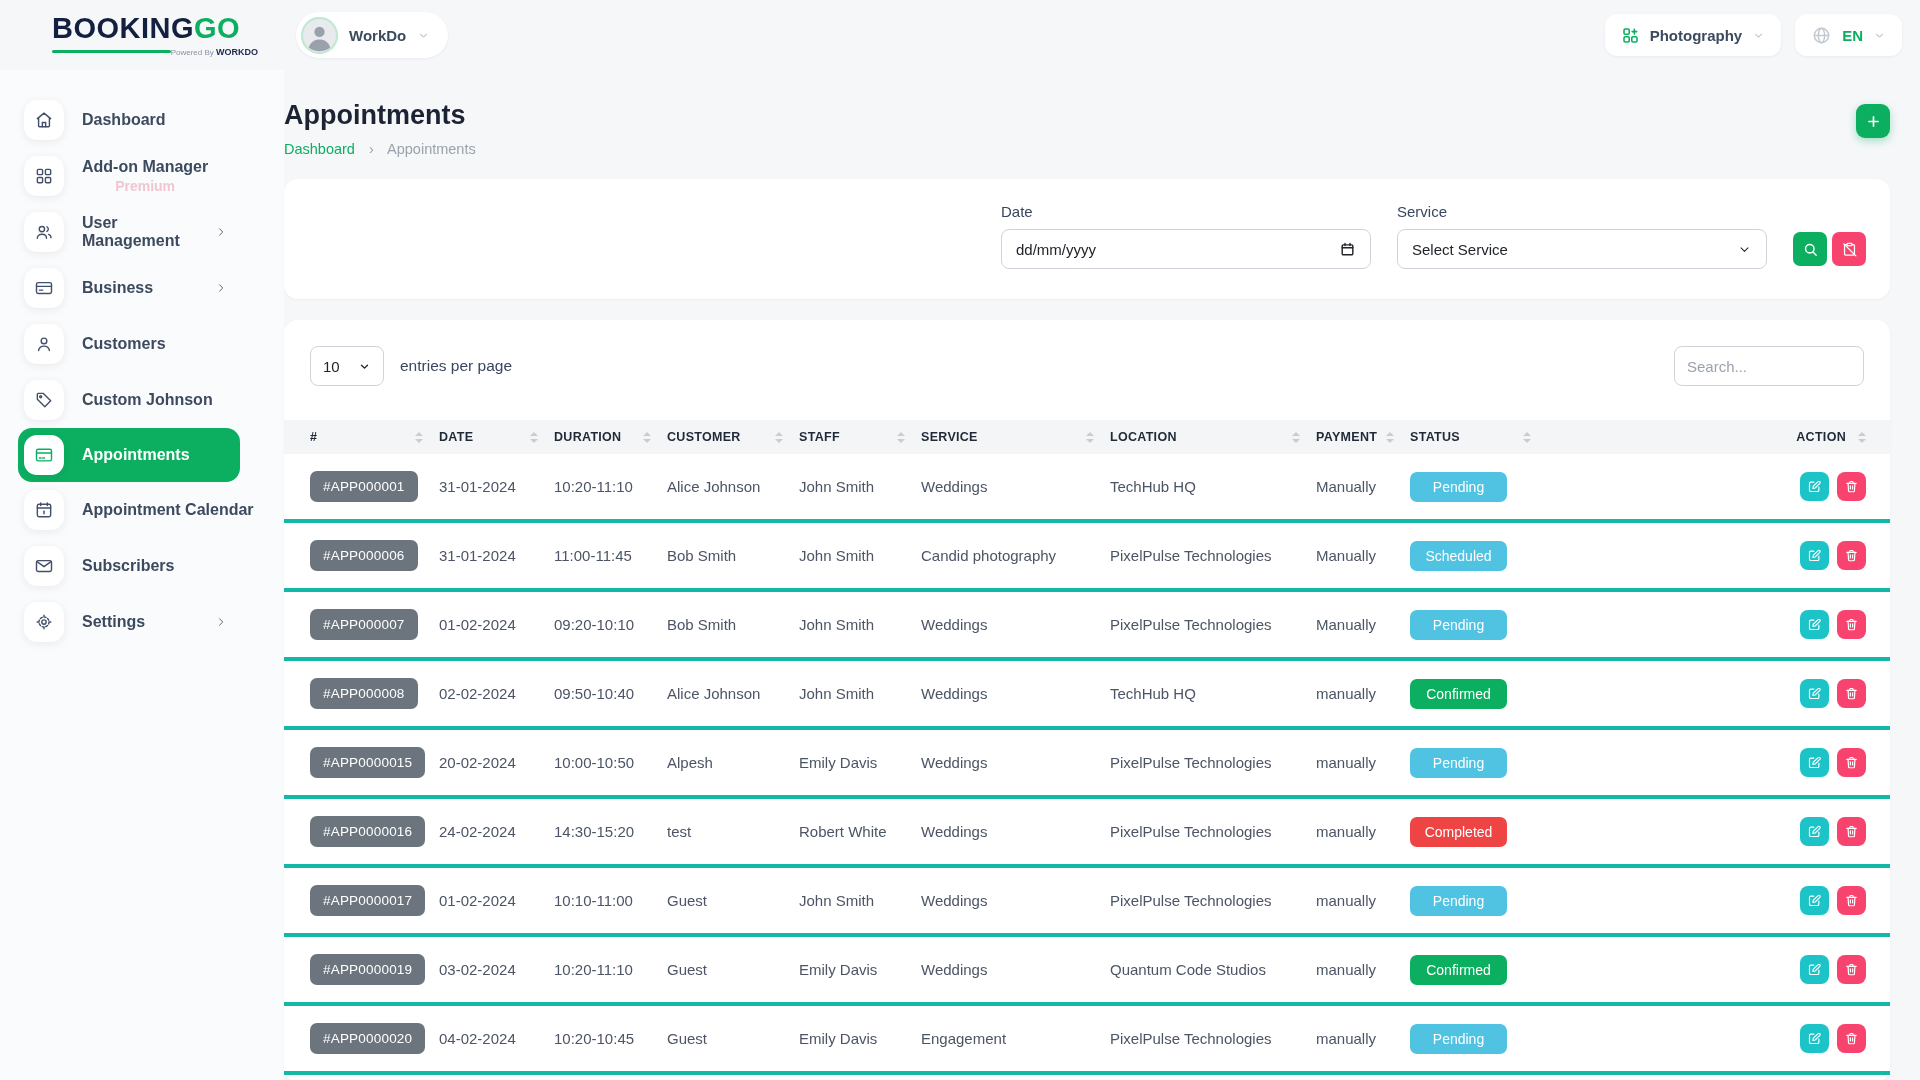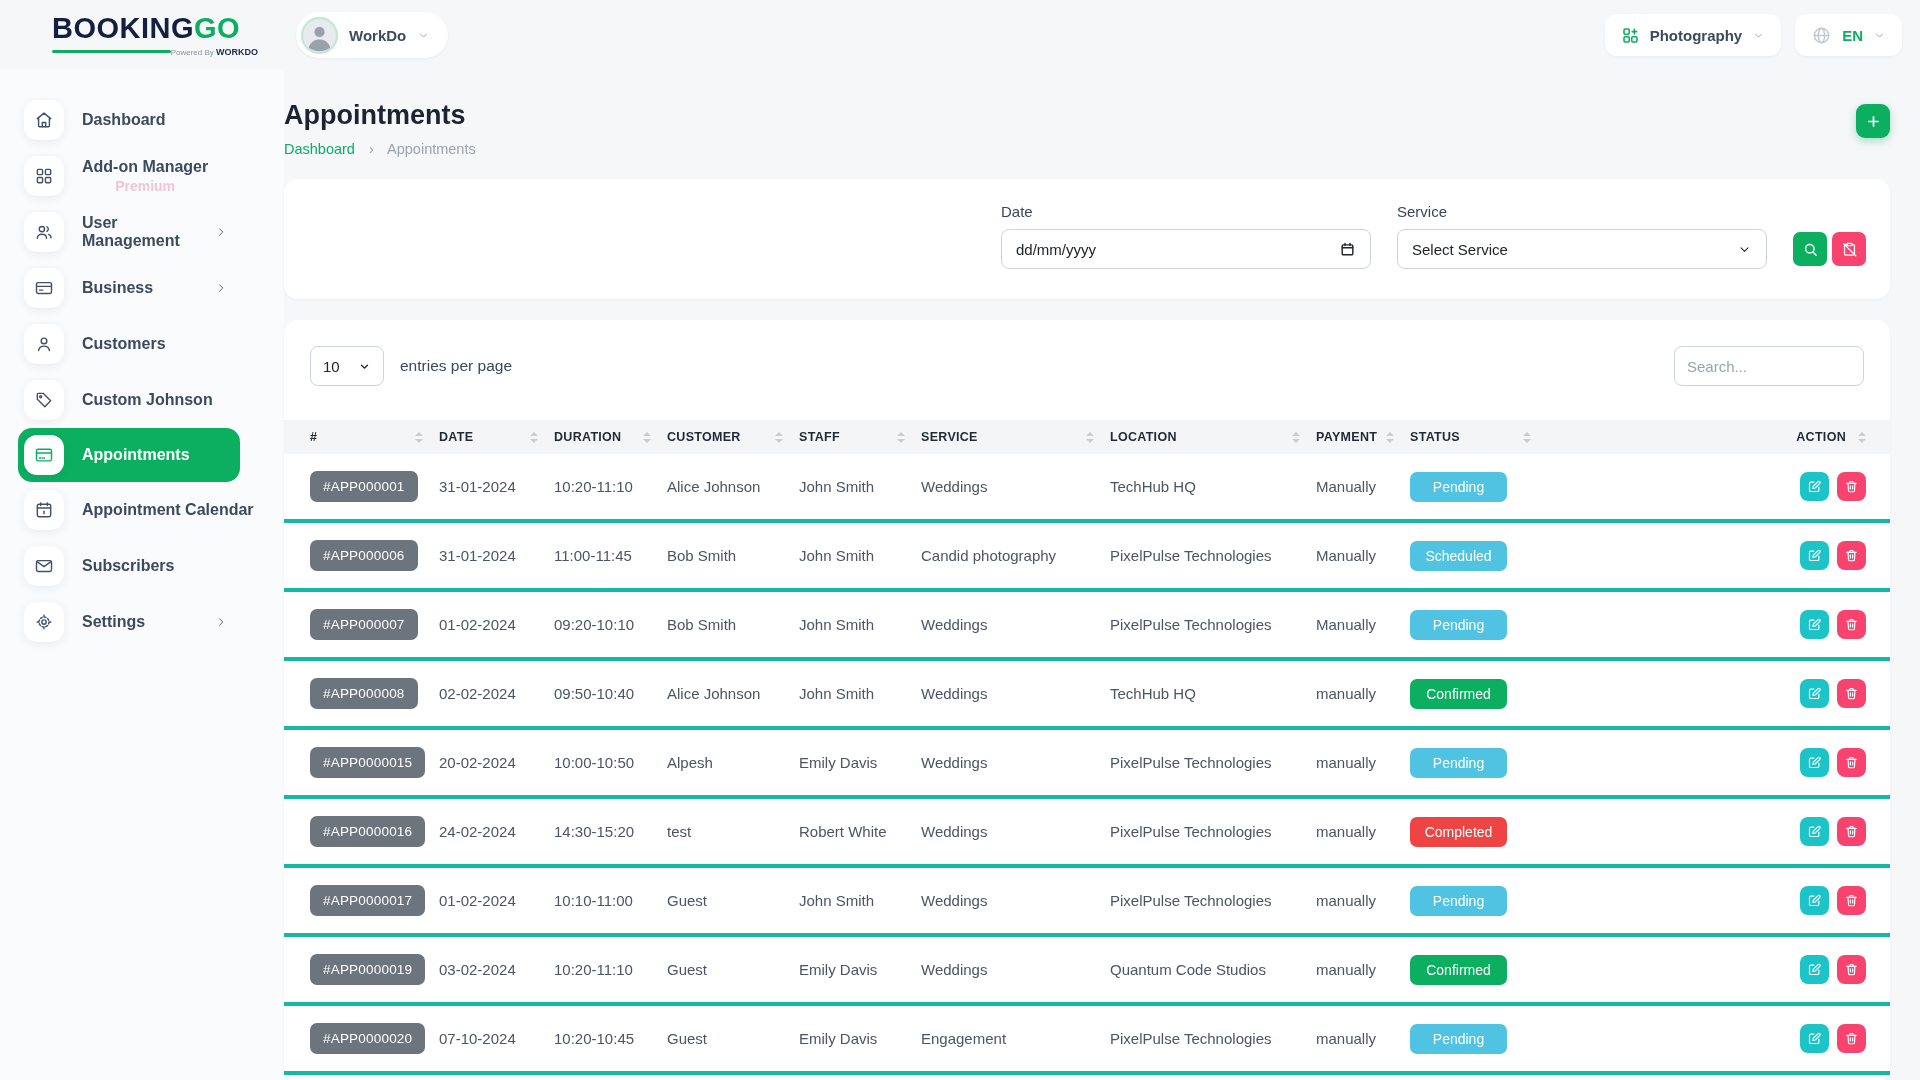--- a/index.html
+++ b/index.html
@@ -652,21 +652,21 @@
                       <path d="M4.5 7h15"></path>
                       <path d="M9.5 7V5.3A1.3 1.3 0 0 1 10.8 4h2.4a1.3 1.3 0 0 1 1.3 1.3V7"></path>
                       <path d="M6.5 7l.8 12a1.5 1.5 0 0 0 1.5 1.4h6.4a1.5 1.5 0 0 0 1.5-1.4l.8-12"></path>
                       <path d="M10.2 11v5M13.8 11v5"></path>
                     </svg>
                   </button>
                 </div>
               </div>
               <div class="trow">
                 <div class="td first"><span class="id-badge">#APP0000020</span></div>
-                <div class="td">07-10-2024</div>
+                <div class="td">04-02-2024</div>
                 <div class="td">10:20-10:45</div>
                 <div class="td">Guest</div>
                 <div class="td">Emily Davis</div>
                 <div class="td">Engagement</div>
                 <div class="td">PixelPulse Technologies</div>
                 <div class="td">manually</div>
                 <div class="td"><span class="status" style="background: rgb(79, 195, 225);">Pending</span></div>
                 <div class="td right">
                   <button class="act edit">
                     <svg viewBox="0 0 24 24" fill="none" stroke="currentColor" stroke-width="1.9" stroke-linecap="round" stroke-linejoin="round">

